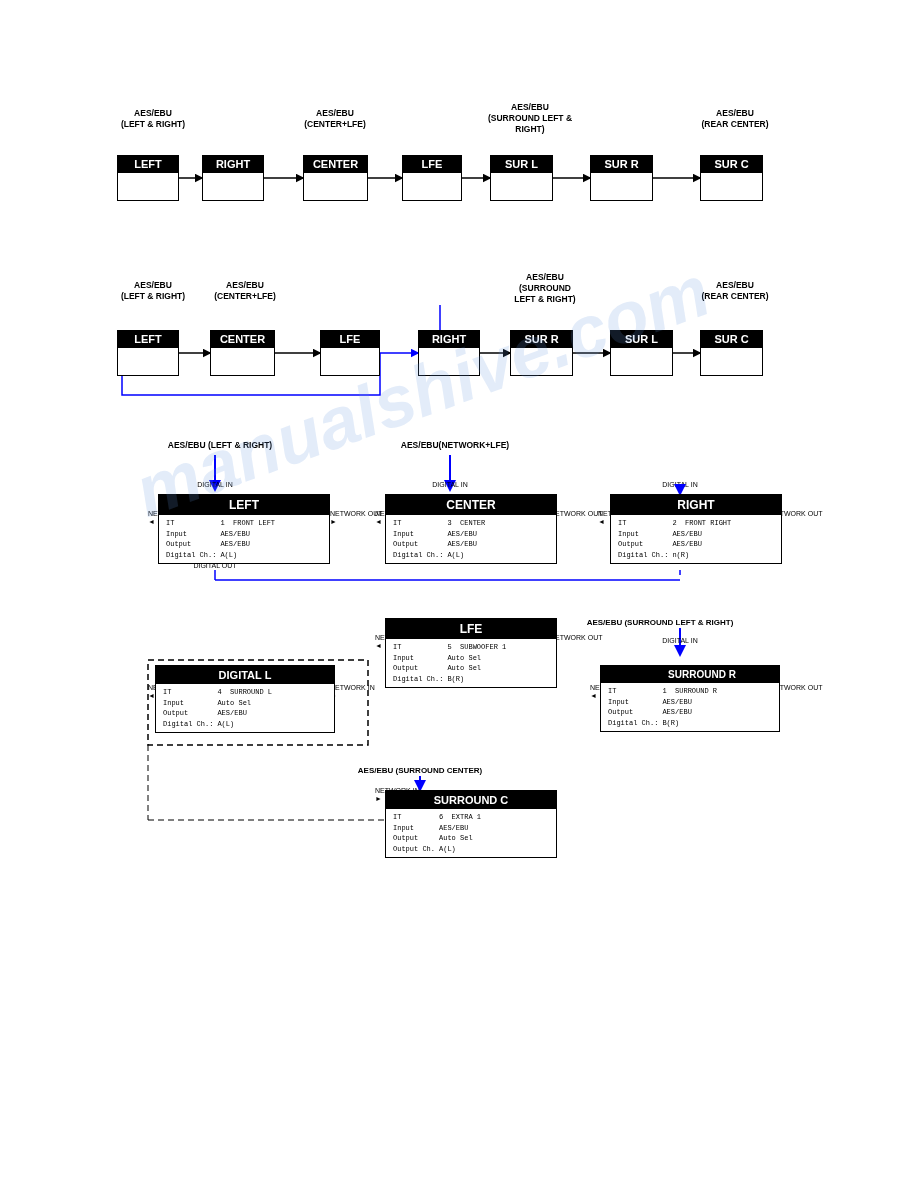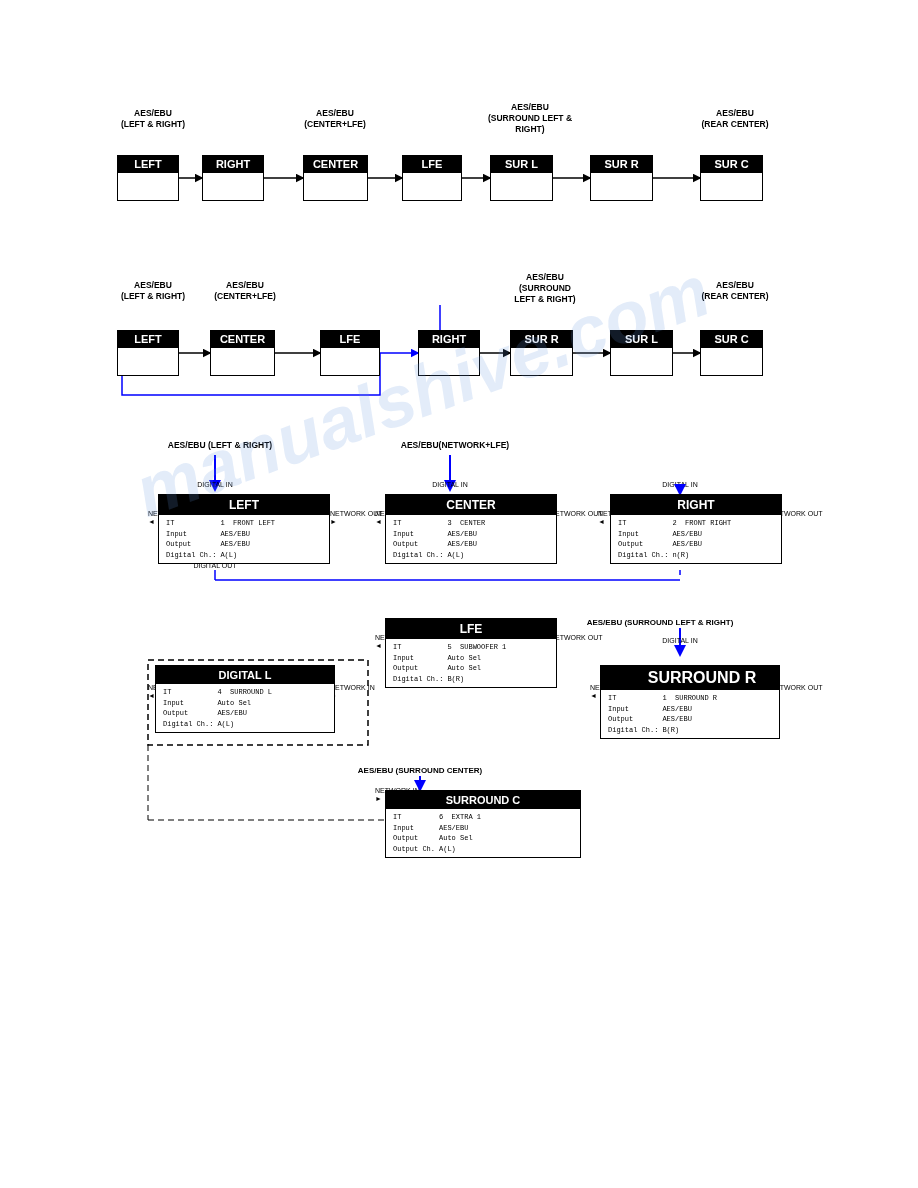--- a/index.html
+++ b/index.html
@@ -459,21 +459,21 @@
         <tr>
               <td>Digital Ch.:</td>
               <td>A(L)</td>
             </tr>
       </tbody>
         </table>
     </div>
   </div>
 
   <div class="detail-box" style="left:600px; top:665px; width:180px;">
-    <div class="dheader" style="font-size:16px;padding-left:30px;">SURROUND R</div>
+    <div class="dheader" style="font-size:10px;padding-left:30px;">SURROUND R</div>
     <div class="dbody">
       <table>
         <tbody>
             <tr>
               <td>IT</td>
               <td>1&nbsp;&nbsp;SURROUND R</td>
             </tr>
         <tr>
               <td>Input</td>
               <td>AES/EBU</td>
@@ -484,21 +484,21 @@
             </tr>
         <tr>
               <td>Digital Ch.:</td>
               <td>B(R)</td>
             </tr>
       </tbody>
         </table>
     </div>
   </div>
 
-  <div class="detail-box" style="left:385px; top:790px; width:196px;">
+  <div class="detail-box" style="left:385px; top:790px; width:172px;">
     <div class="dheader" style="font-size:11px;">SURROUND C</div>
     <div class="dbody">
       <table>
         <tbody>
             <tr>
               <td>IT</td>
               <td>6&nbsp;&nbsp;EXTRA 1</td>
             </tr>
         <tr>
               <td>Input</td>

